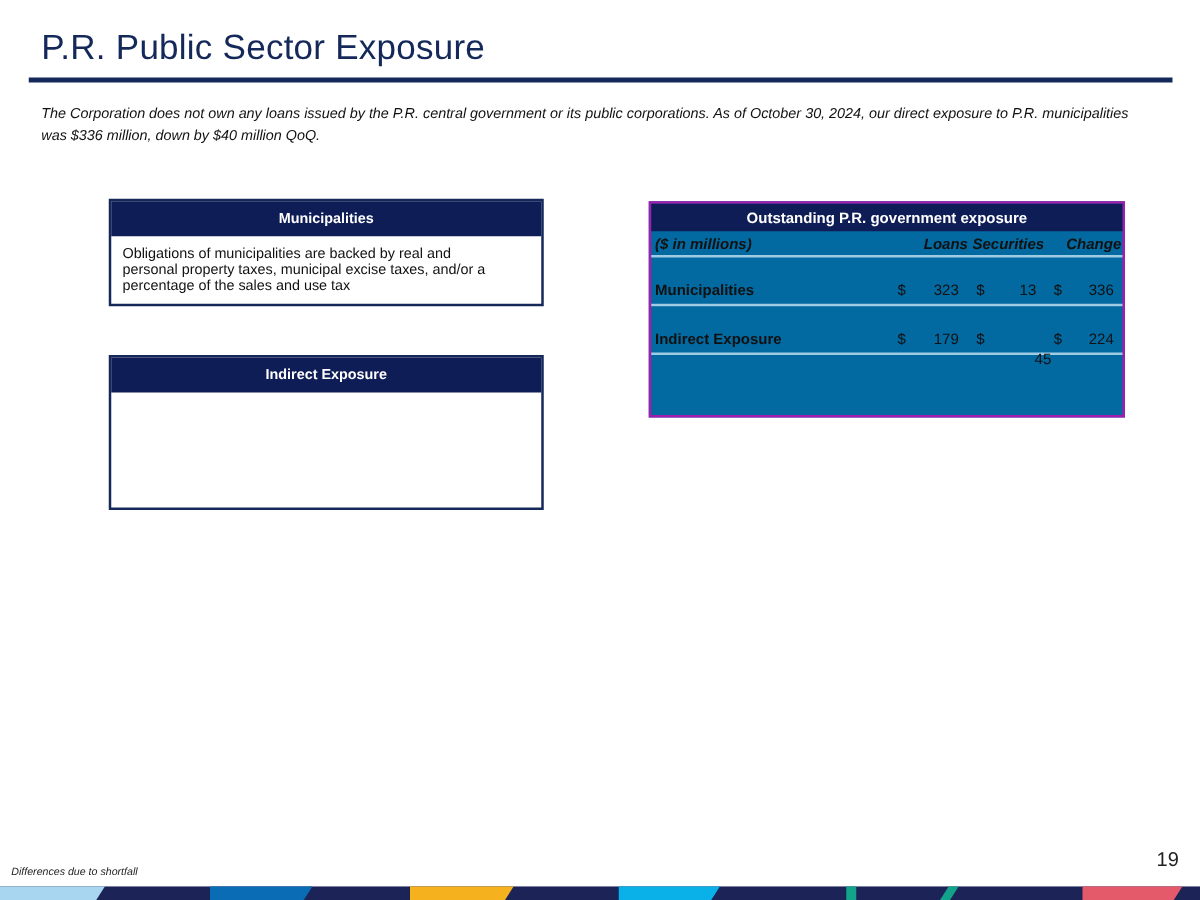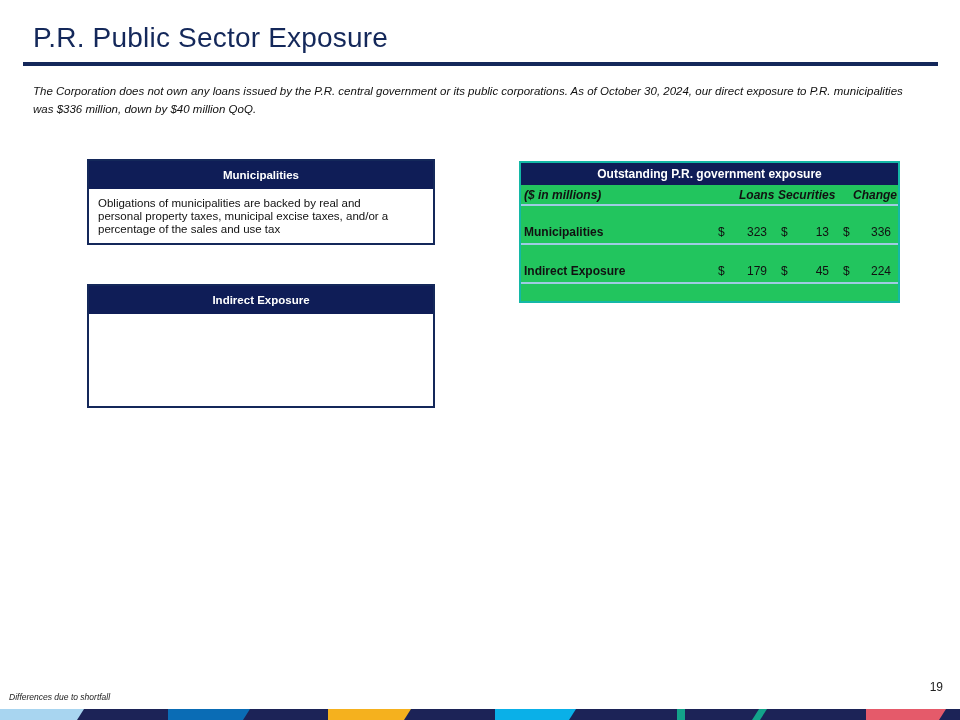--- a/index.html
+++ b/index.html
@@ -26,22 +26,22 @@
     background: #0f1d57; color: #fff; font-weight: bold; font-size: 11.5px;
     text-align: center; height: 28px; line-height: 28px;
   }
   .info-box .box-body {
     padding: 8px 25px 6px 9px; font-size: 11.5px; line-height: 13px; color: #111;
   }
   #box-muni { top: 159px; height: 86px; }
   #box-indirect { top: 284px; height: 124px; }
 
   .exposure-table {
-    position: absolute; left: 519px; top: 161px; width: 381px; height: 142px;
-    border: 2px solid #14b8a6; background: #22c55e;
+    position: absolute; left: 519px; top: 161px; width: 381px; height: 173px;
+    border: 2px solid #a21caf; background: #0369a1;
   }
   .tbl-title {
     background: #0f1d57; color: #fff; font-weight: bold; font-size: 12px;
     text-align: center; height: 22px; line-height: 22px;
   }
   .tbl-row {
     position: relative; height: 20px; font-size: 12px; line-height: 20px;
     border-bottom: 2px solid #9fcbe3;
   }
   .tbl-row.header { font-weight: bold; height: 21px; font-style: italic; }
@@ -49,21 +49,21 @@
   .tbl-row.data .cell { top: 16px; }
   .cell { position: absolute; top: 0; white-space: nowrap; }
   .cell.label { left: 3px; }
   .tbl-row.data .cell.label { font-weight: bold; }
   .cell.right { text-align: right; }
 
   .footnote {
     position: absolute; left: 9px; top: 692px; font-size: 8.5px; font-style: italic; color: #222;
   }
   .page-number {
-    position: absolute; right: 17px; top: 680px; font-size: 12px; color: #222;
+    position: absolute; right: 17px; top: 680px; font-size: 16px; color: #222;
   }
   .color-bar {
     position: absolute; left: 0; top: 709px; width: 960px; height: 11px;
   }
 </style>
 </head>
 <body>
 
 <div class="page-title">P.R. Public Sector Exposure</div>
 <div class="title-rule"></div>
@@ -97,21 +97,21 @@
     <span class="cell right" style="left:290px; width:18px;">13</span>
     <span class="cell" style="left:322px;">$</span>
     <span class="cell right" style="left:344px; width:26px;">336</span>
   </div>
 
   <div class="tbl-row data">
     <span class="cell label">Indirect Exposure</span>
     <span class="cell" style="left:197px;">$</span>
     <span class="cell right" style="left:220px; width:26px;">179</span>
     <span class="cell" style="left:260px;">$</span>
-    <span class="cell right" style="left:290px; width:18px;">45</span>
+    <span class="cell right" style="left:302px; width:18px;margin-top:16px;">45</span>
     <span class="cell" style="left:322px;">$</span>
     <span class="cell right" style="left:344px; width:26px;">224</span>
   </div>
 </div>
 
 <div class="footnote">Differences due to shortfall</div>
 <div class="page-number">19</div>
 
 <svg class="color-bar" viewBox="0 0 960 11" preserveAspectRatio="none">
   <rect x="0" y="0" width="960" height="11" fill="#1c2357"></rect>

